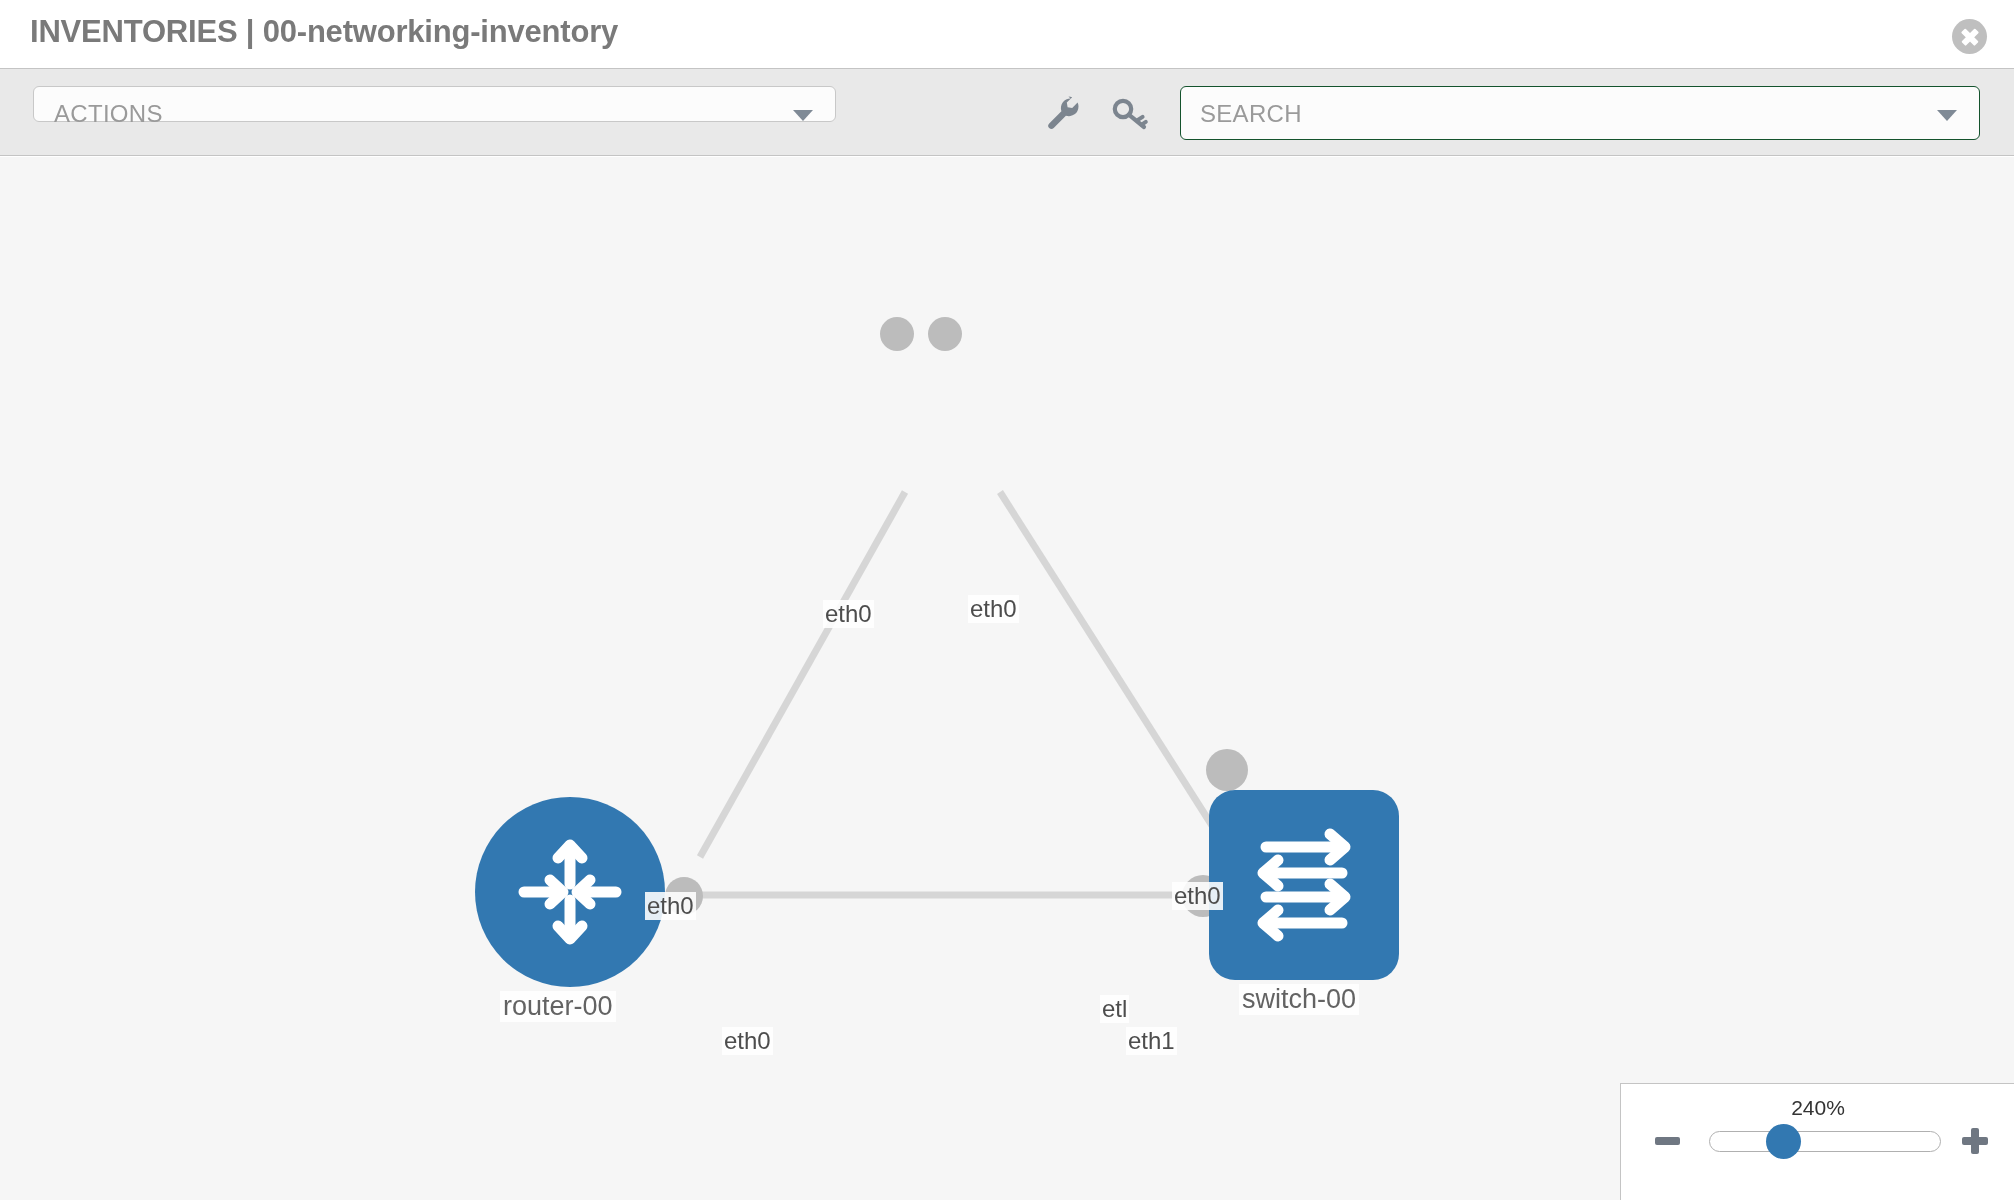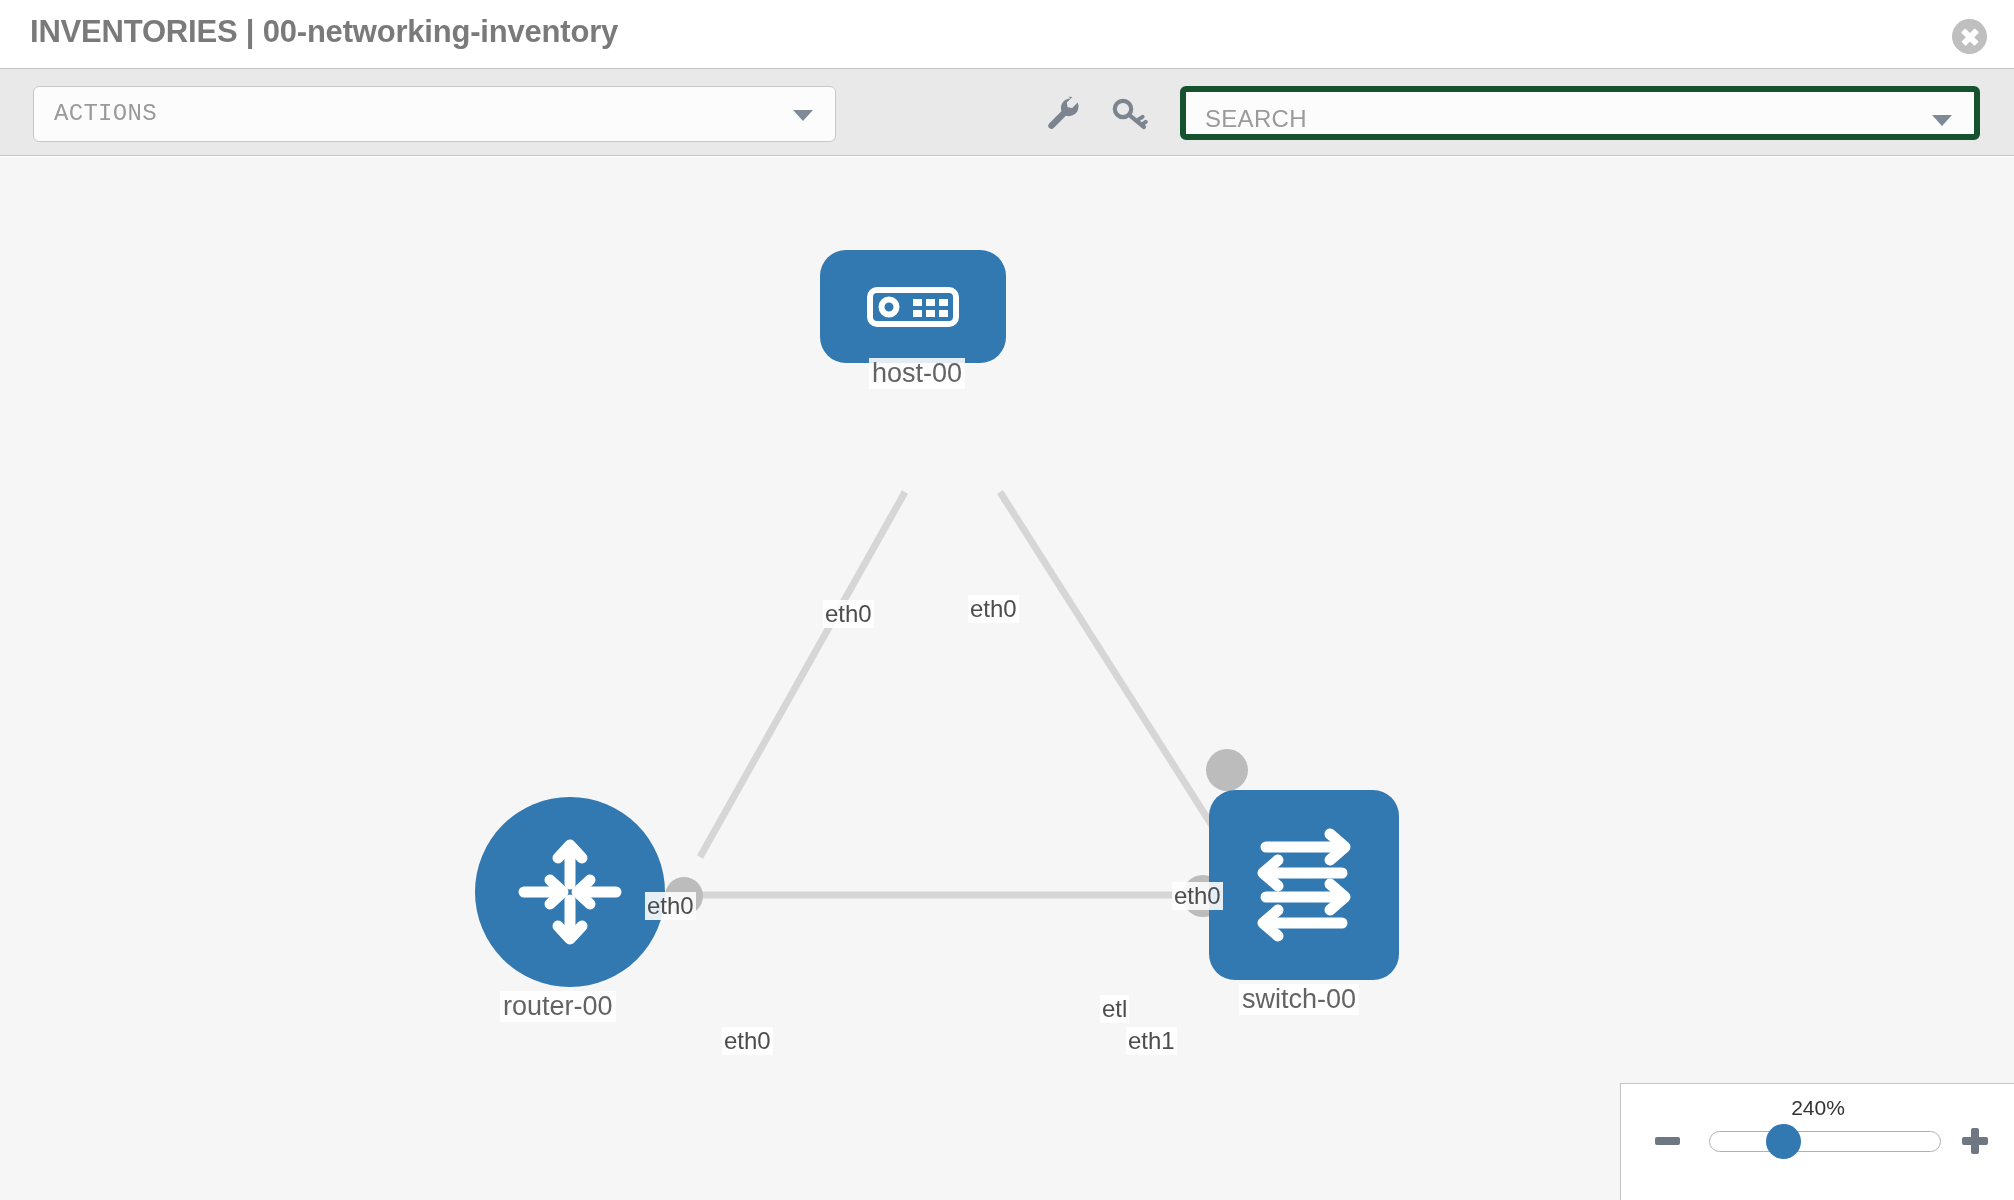--- a/index.html
+++ b/index.html
@@ -46,25 +46,24 @@
   
   .toolbar {
     position: absolute; left: 0; top: 68px;
     width: 2014px; height: 88px;
     background: #e9e9e9;
     border-top: 1px solid #c4c4c4;
     border-bottom: 1px solid #c4c4c4;
   }
   .actions-select {
     position: absolute; left: 33px; top: 17px;
-    width: 803px; height: 56px;
+    width: 803px; height: 36px;
     background: #fcfcfc;
     border: 1px solid #c8c8c8;
     border-radius: 6px;
-    font-family: Liberation Mono, monospace;
   }
   .actions-select .label {
     position: absolute; left: 20px; top: 13px;
     font-size: 24px; color: #9a9a9a; letter-spacing: 0.3px;
   }
   .caret {
     position: absolute; right: 22px; top: 23px;
     width: 0; height: 0;
     border-left: 10px solid transparent;
     border-right: 10px solid transparent;
@@ -74,21 +73,21 @@
     position: absolute; top: 22px;
     width: 44px; height: 44px;
     cursor: pointer;
   }
   .tool-icon.wrench { left: 1040px; }
   .tool-icon.key    { left: 1108px; }
   .search-box {
     position: absolute; left: 1180px; top: 17px;
     width: 800px; height: 54px;
     background: #fcfcfc;
-    border: 6px solid #14532d;
+    border: 1px solid #14532d;
     border-radius: 6px;
   }
   .search-box .label {
     position: absolute; left: 19px; top: 13px;
     font-size: 24px; color: #9a9a9a; letter-spacing: 0.3px;
   }
 
   
   .canvas {
     position: absolute; left: 0; top: 157px;
@@ -224,35 +223,20 @@
 
     <line x1="690" y1="738" x2="1215" y2="738" stroke="#d6d6d6" stroke-width="7"></line>
   </svg>
 
   <div class="peg" style="left:880px;  top:160px; width:34px; height:34px;"></div>
   <div class="peg" style="left:928px;  top:160px; width:34px; height:34px;"></div>
   <div class="peg" style="left:665px;  top:720px; width:38px; height:38px;"></div>
   <div class="peg" style="left:1206px; top:592px; width:42px; height:42px;"></div>
   <div class="peg" style="left:1182px; top:718px; width:42px; height:42px;"></div>
 
-  <div class="node" style="left:820px; top:93px; width:186px; height:113px;">
-    <div class="node-shape rounded" style="width:186px; height:113px;">
-      <svg width="92" height="50" viewBox="0 0 92 50" aria-hidden="true">
-        <rect x="3" y="8" width="86" height="34" rx="7" ry="7" fill="none" stroke="#ffffff" stroke-width="6"></rect>
-        <circle cx="22" cy="25" r="7.5" fill="none" stroke="#ffffff" stroke-width="6"></circle>
-        <rect x="46" y="17" width="9" height="7" fill="#ffffff"></rect>
-        <rect x="59" y="17" width="9" height="7" fill="#ffffff"></rect>
-        <rect x="72" y="17" width="9" height="7" fill="#ffffff"></rect>
-        <rect x="46" y="28" width="9" height="7" fill="#ffffff"></rect>
-        <rect x="59" y="28" width="9" height="7" fill="#ffffff"></rect>
-        <rect x="72" y="28" width="9" height="7" fill="#ffffff"></rect>
-      </svg>
-    </div>
-    <div class="node-label" style="left:49px; top:108px;">host-00</div>
-  </div>
 
   <div class="node" style="left:475px; top:640px; width:190px; height:190px;">
     <div class="node-shape circle" style="width:190px; height:190px;">
       <svg width="112" height="112" viewBox="0 0 112 112" aria-hidden="true">
         <g stroke="#ffffff" stroke-width="11" stroke-linecap="round" stroke-linejoin="round" fill="none">
 
           <path d="M56 48 L56 10"></path>
           <path d="M44 22 L56 9 L68 22"></path>
 
           <path d="M56 64 L56 102"></path>

